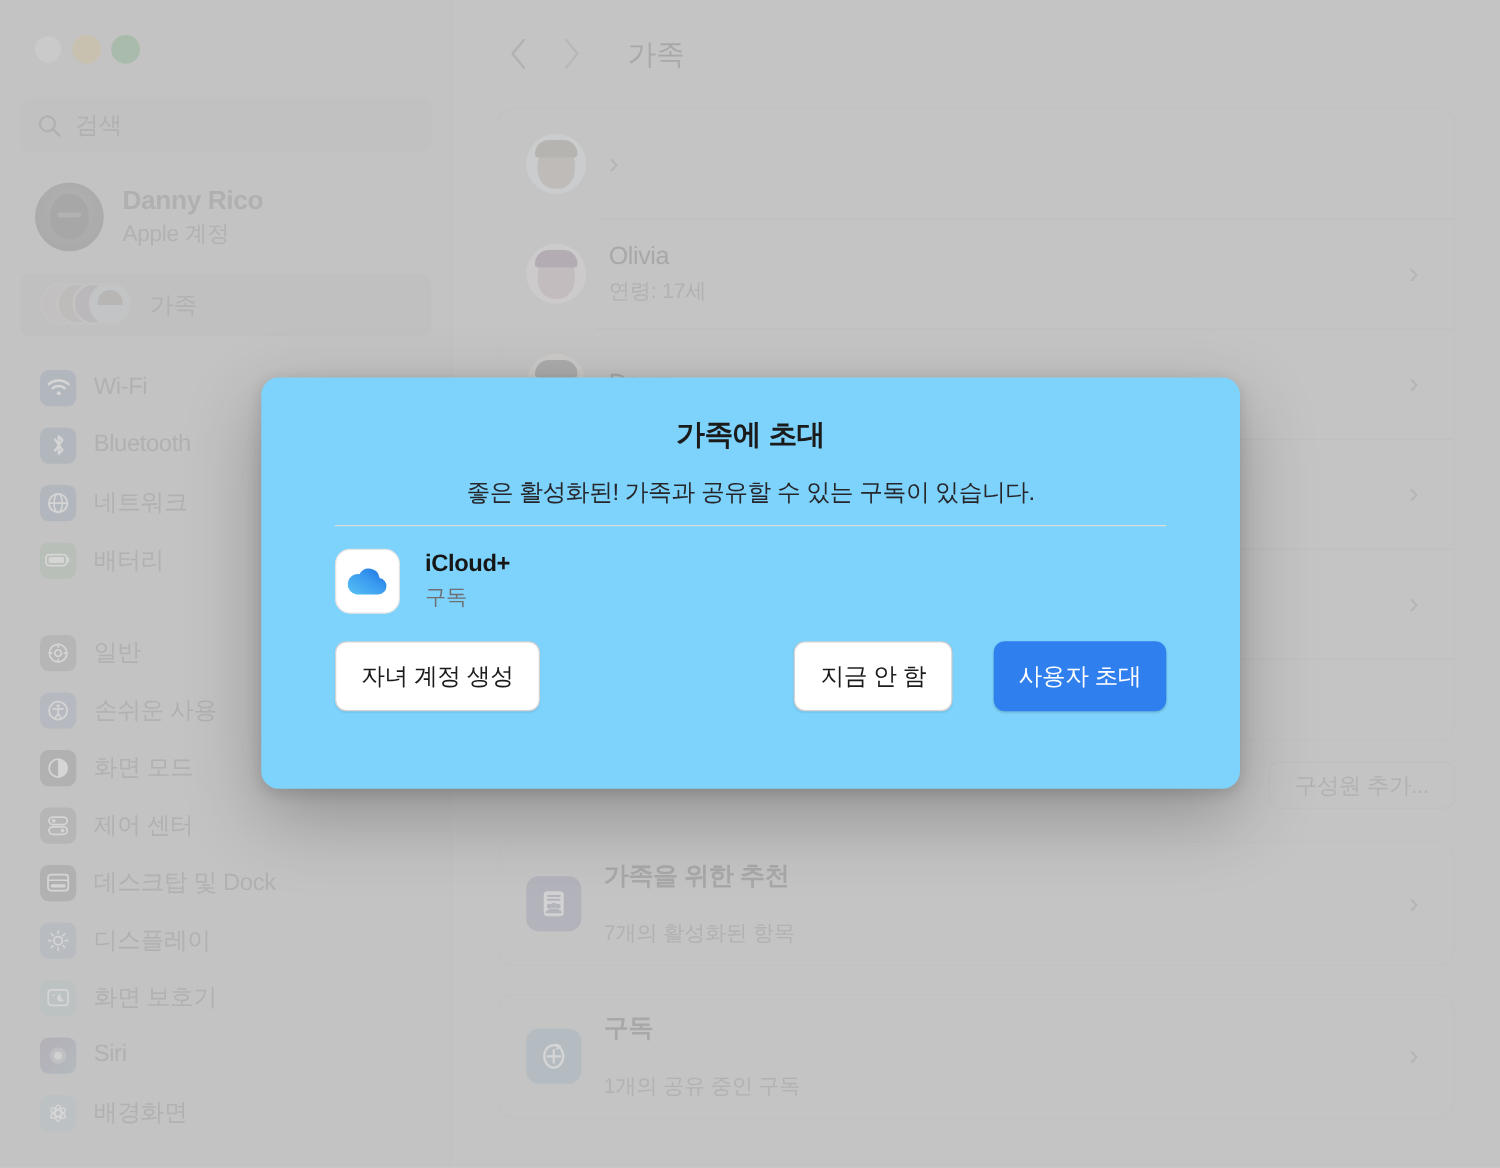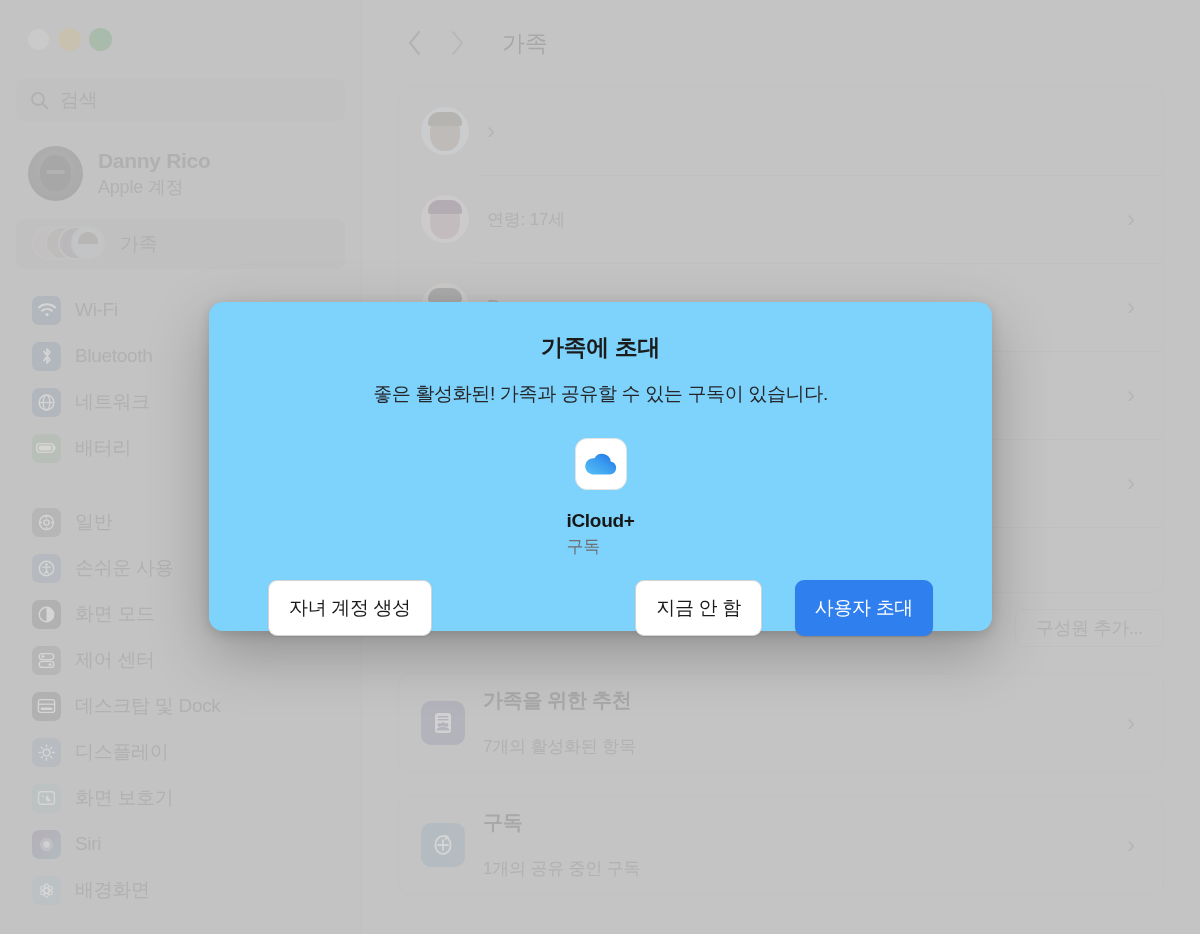--- a/index.html
+++ b/index.html
@@ -263,21 +263,20 @@
     font-size: 19px; font-weight: bold; color: #1b1b1b;
     margin-top: 38px; letter-spacing: -0.35px;
   }
   .share-divider {
     height: 1px; background: #dcdcdc;
     margin-top: 13px;
   }
   .share-item {
     display: flex; align-items: center; gap: 20px;
     margin-top: 18px;
-    flex-direction: column;
   }
   .icloud-icon {
     width: 52px; height: 52px; border-radius: 12px;
     background: #ffffff;
     border: 1px solid #e3e3e3;
     display: flex; align-items: center; justify-content: center;
     flex: 0 0 auto;
   }
   .icloud-icon svg { display: block; }
   .share-text { display: flex; flex-direction: column; gap: 3px; }
@@ -526,20 +525,21 @@
             <span class="hat" style="background:#a89279"></span>
           </span>
           <span class="chev">›</span>
         </div>
         <div class="member-row">
           <span class="member-avatar" style="background:#f2d8e6">
             <span class="face" style="background:#e0a7c0"></span>
             <span class="hat" style="background:#b06fa8"></span>
           </span>
           <span class="member-text">
+            <span class="member-name">Olivia</span>
             <span class="member-sub">연령: 17세</span>
           </span>
           <span class="chev">›</span>
         </div>
         <div class="member-row">
           <span class="member-avatar" style="background:#e6dcc8">
             <span class="face" style="background:#8e8e8e"></span>
             <span class="hat" style="background:#7c7c7c"></span>
           </span>
           <span class="member-text">

